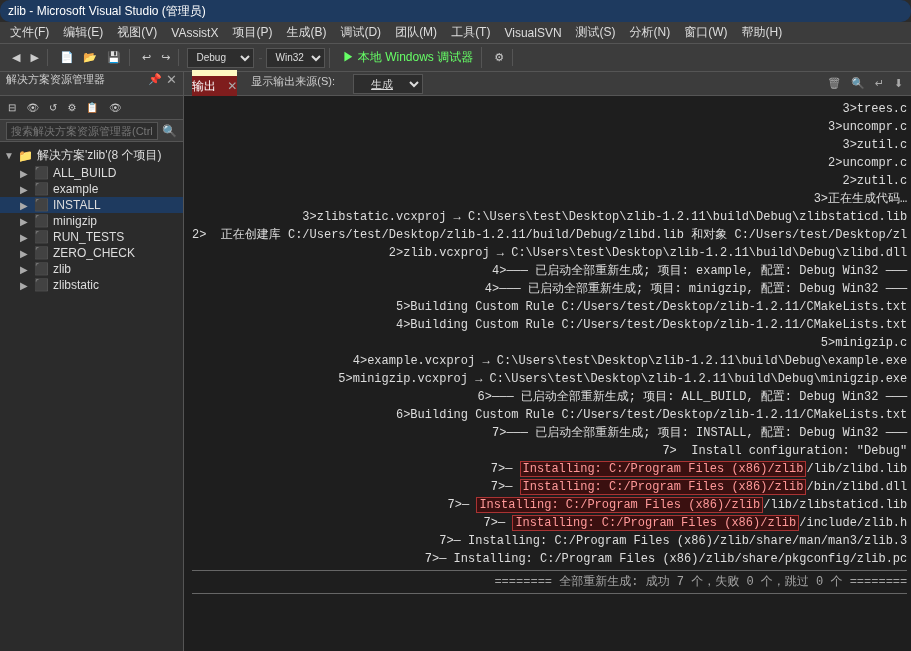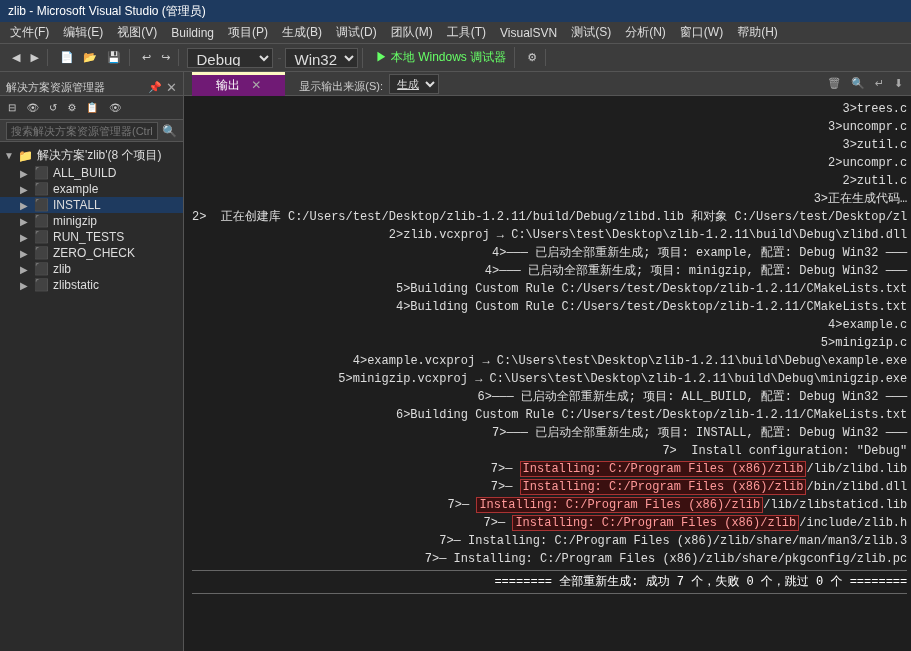--- a/index.html
+++ b/index.html
@@ -15,20 +15,21 @@
 
     
     #title-bar {
       background: #1e3a5f;
       color: #fff;
       height: 22px;
       display: flex;
       align-items: center;
       padding: 0 8px;
       font-size: 12px;
+      border-radius: 10px;
     }
 
     
     #menu-bar {
       background: #3c3c3c;
       height: 22px;
       display: flex;
       align-items: center;
       padding: 0 4px;
       gap: 2px;
@@ -63,21 +64,21 @@
       font-size: 11px;
       padding: 2px 4px;
       cursor: pointer;
       background: transparent;
       border: none;
     }
     .toolbar-select {
       background: #2d2d2d;
       color: #ddd;
       border: 1px solid #555;
-      font-size: 15px;
+      font-size: 10px;
       padding: 1px 4px;
       height: 20px;
     }
 
     
     #main-layout {
       display: flex;
       height: calc(651px - 22px - 22px - 28px);
     }
 
@@ -86,21 +87,21 @@
       width: 275px;
       background: #2b2b2b;
       border-right: 1px solid #555;
       display: flex;
       flex-direction: column;
     }
     #se-header {
       background: #3c3c3c;
       height: 24px;
       display: flex;
-      align-items: flex-end;
+      align-items: flex-start;
       padding: 0 6px;
       border-bottom: 1px solid #555;
       font-size: 11px;
       color: #ccc;
       justify-content: space-between;
     }
     #se-header-title {
       font-size: 11px;
       color: #ccc;
     }
@@ -167,40 +168,40 @@
       height: 24px;
       display: flex;
       align-items: center;
       padding: 0 8px;
       border-bottom: 1px solid #555;
       gap: 6px;
     }
     #output-tab {
       color: #fff;
       font-size: 12px;
-      padding: 2px 24px;
-      background: #701a75;
-      border-top: 3px solid #fef9c3;
+      padding: 2px 0;
+      background: #7f1d1d;
+      border-top: 6px solid #fef9c3;
     }
     #output-header-right {
       display: flex;
-      align-items: flex-end;
-      gap: 6px;
+      align-items: flex-start;
+      gap: 18px;
       margin-left: 8px;
     }
     #output-source-label {
       color: #ccc;
       font-size: 11px;
     }
     #output-source-select {
       background: #2d2d2d;
       color: #ddd;
       border: 1px solid #555;
       font-size: 11px;
-      padding: 1px 3px;
+      padding: 1px 13px;
       height: 20px;
       text-decoration: underline;
     }
     #output-toolbar {
       display: flex;
       align-items: center;
       gap: 2px;
       margin-left: auto;
     }
     #output-content {
@@ -211,42 +212,42 @@
       font-size: 12px;
       color: #ddd;
       background: #1e1e1e;
       line-height: 1.5;
     }
     .output-line {
       white-space: nowrap;
       text-align: right;
     }
     .sep-line {
-      color: #ffffff;
+      color: #a3a3a3;
       border-top: 1px solid #555;
       margin: 1px 0;
     }
 
     
     ::-webkit-scrollbar { width: 8px; height: 8px; }
     ::-webkit-scrollbar-track { background: #2d2d2d; }
     ::-webkit-scrollbar-thumb { background: #555; }
   </style>
 </head>
 <body>
 
 <div id="title-bar">
   <span>zlib - Microsoft Visual Studio (管理员)</span>
 </div>
 
 <div id="menu-bar">
   <span class="menu-item">文件(F)</span>
   <span class="menu-item">编辑(E)</span>
   <span class="menu-item">视图(V)</span>
-  <span class="menu-item">Building</span>
+  <span class="menu-item">VAssistX</span>
   <span class="menu-item">项目(P)</span>
   <span class="menu-item">生成(B)</span>
   <span class="menu-item">调试(D)</span>
   <span class="menu-item">团队(M)</span>
   <span class="menu-item">工具(T)</span>
   <span class="menu-item">VisualSVN</span>
   <span class="menu-item">测试(S)</span>
   <span class="menu-item">分析(N)</span>
   <span class="menu-item">窗口(W)</span>
   <span class="menu-item">帮助(H)</span>
@@ -378,27 +379,27 @@
         <button class="toolbar-btn" style="color:#aaa;">⬇</button>
       </div>
     </div>
     <div id="output-content">
       <div class="output-line">3&gt;trees.c</div>
       <div class="output-line">3&gt;uncompr.c</div>
       <div class="output-line">3&gt;zutil.c</div>
       <div class="output-line">2&gt;uncompr.c</div>
       <div class="output-line">2&gt;zutil.c</div>
       <div class="output-line">3&gt;正在生成代码…</div>
+      <div class="output-line">3&gt;zlibstatic.vcxproj → C:\Users\test\Desktop\zlib-1.2.11\build\Debug\zlibstaticd.lib</div>
       <div class="output-line">2&gt;&nbsp; 正在创建库 C:/Users/test/Desktop/zlib-1.2.11/build/Debug/zlibd.lib 和对象 C:/Users/test/Desktop/zl</div>
       <div class="output-line">2&gt;zlib.vcxproj → C:\Users\test\Desktop\zlib-1.2.11\build\Debug\zlibd.dll</div>
       <div class="output-line">4&gt;——— 已启动全部重新生成; 项目: example, 配置: Debug Win32 ———</div>
       <div class="output-line">4&gt;——— 已启动全部重新生成; 项目: minigzip, 配置: Debug Win32 ———</div>
       <div class="output-line">5&gt;Building Custom Rule C:/Users/test/Desktop/zlib-1.2.11/CMakeLists.txt</div>
       <div class="output-line">4&gt;Building Custom Rule C:/Users/test/Desktop/zlib-1.2.11/CMakeLists.txt</div>
-      <div class="output-line">4&gt;example.c</div>
       <div class="output-line">5&gt;minigzip.c</div>
       <div class="output-line">4&gt;example.vcxproj → C:\Users\test\Desktop\zlib-1.2.11\build\Debug\example.exe</div>
       <div class="output-line">5&gt;minigzip.vcxproj → C:\Users\test\Desktop\zlib-1.2.11\build\Debug\minigzip.exe</div>
       <div class="output-line">6&gt;——— 已启动全部重新生成; 项目: ALL_BUILD, 配置: Debug Win32 ———</div>
       <div class="output-line">6&gt;Building Custom Rule C:/Users/test/Desktop/zlib-1.2.11/CMakeLists.txt</div>
       <div class="output-line">7&gt;——— 已启动全部重新生成; 项目: INSTALL, 配置: Debug Win32 ———</div>
       <div class="output-line">7&gt;&nbsp; Install configuration: "Debug"</div>
       <div class="output-line" style="color:#ddd;">7&gt;— <span style="background:#3a1010; border:1px solid #aa3333; color:#ff9999; padding:0 2px;">Installing: C:/Program Files (x86)/zlib</span>/lib/zlibd.lib</div>
       <div class="output-line" style="color:#ddd;">7&gt;— <span style="background:#3a1010; border:1px solid #aa3333; color:#ff9999; padding:0 2px;">Installing: C:/Program Files (x86)/zlib</span>/bin/zlibd.dll</div>
       <div class="output-line" style="color:#ddd;">7&gt;— <span style="background:#3a1010; border:1px solid #aa3333; color:#ff9999; padding:0 2px;">Installing: C:/Program Files (x86)/zlib</span>/lib/zlibstaticd.lib</div>

